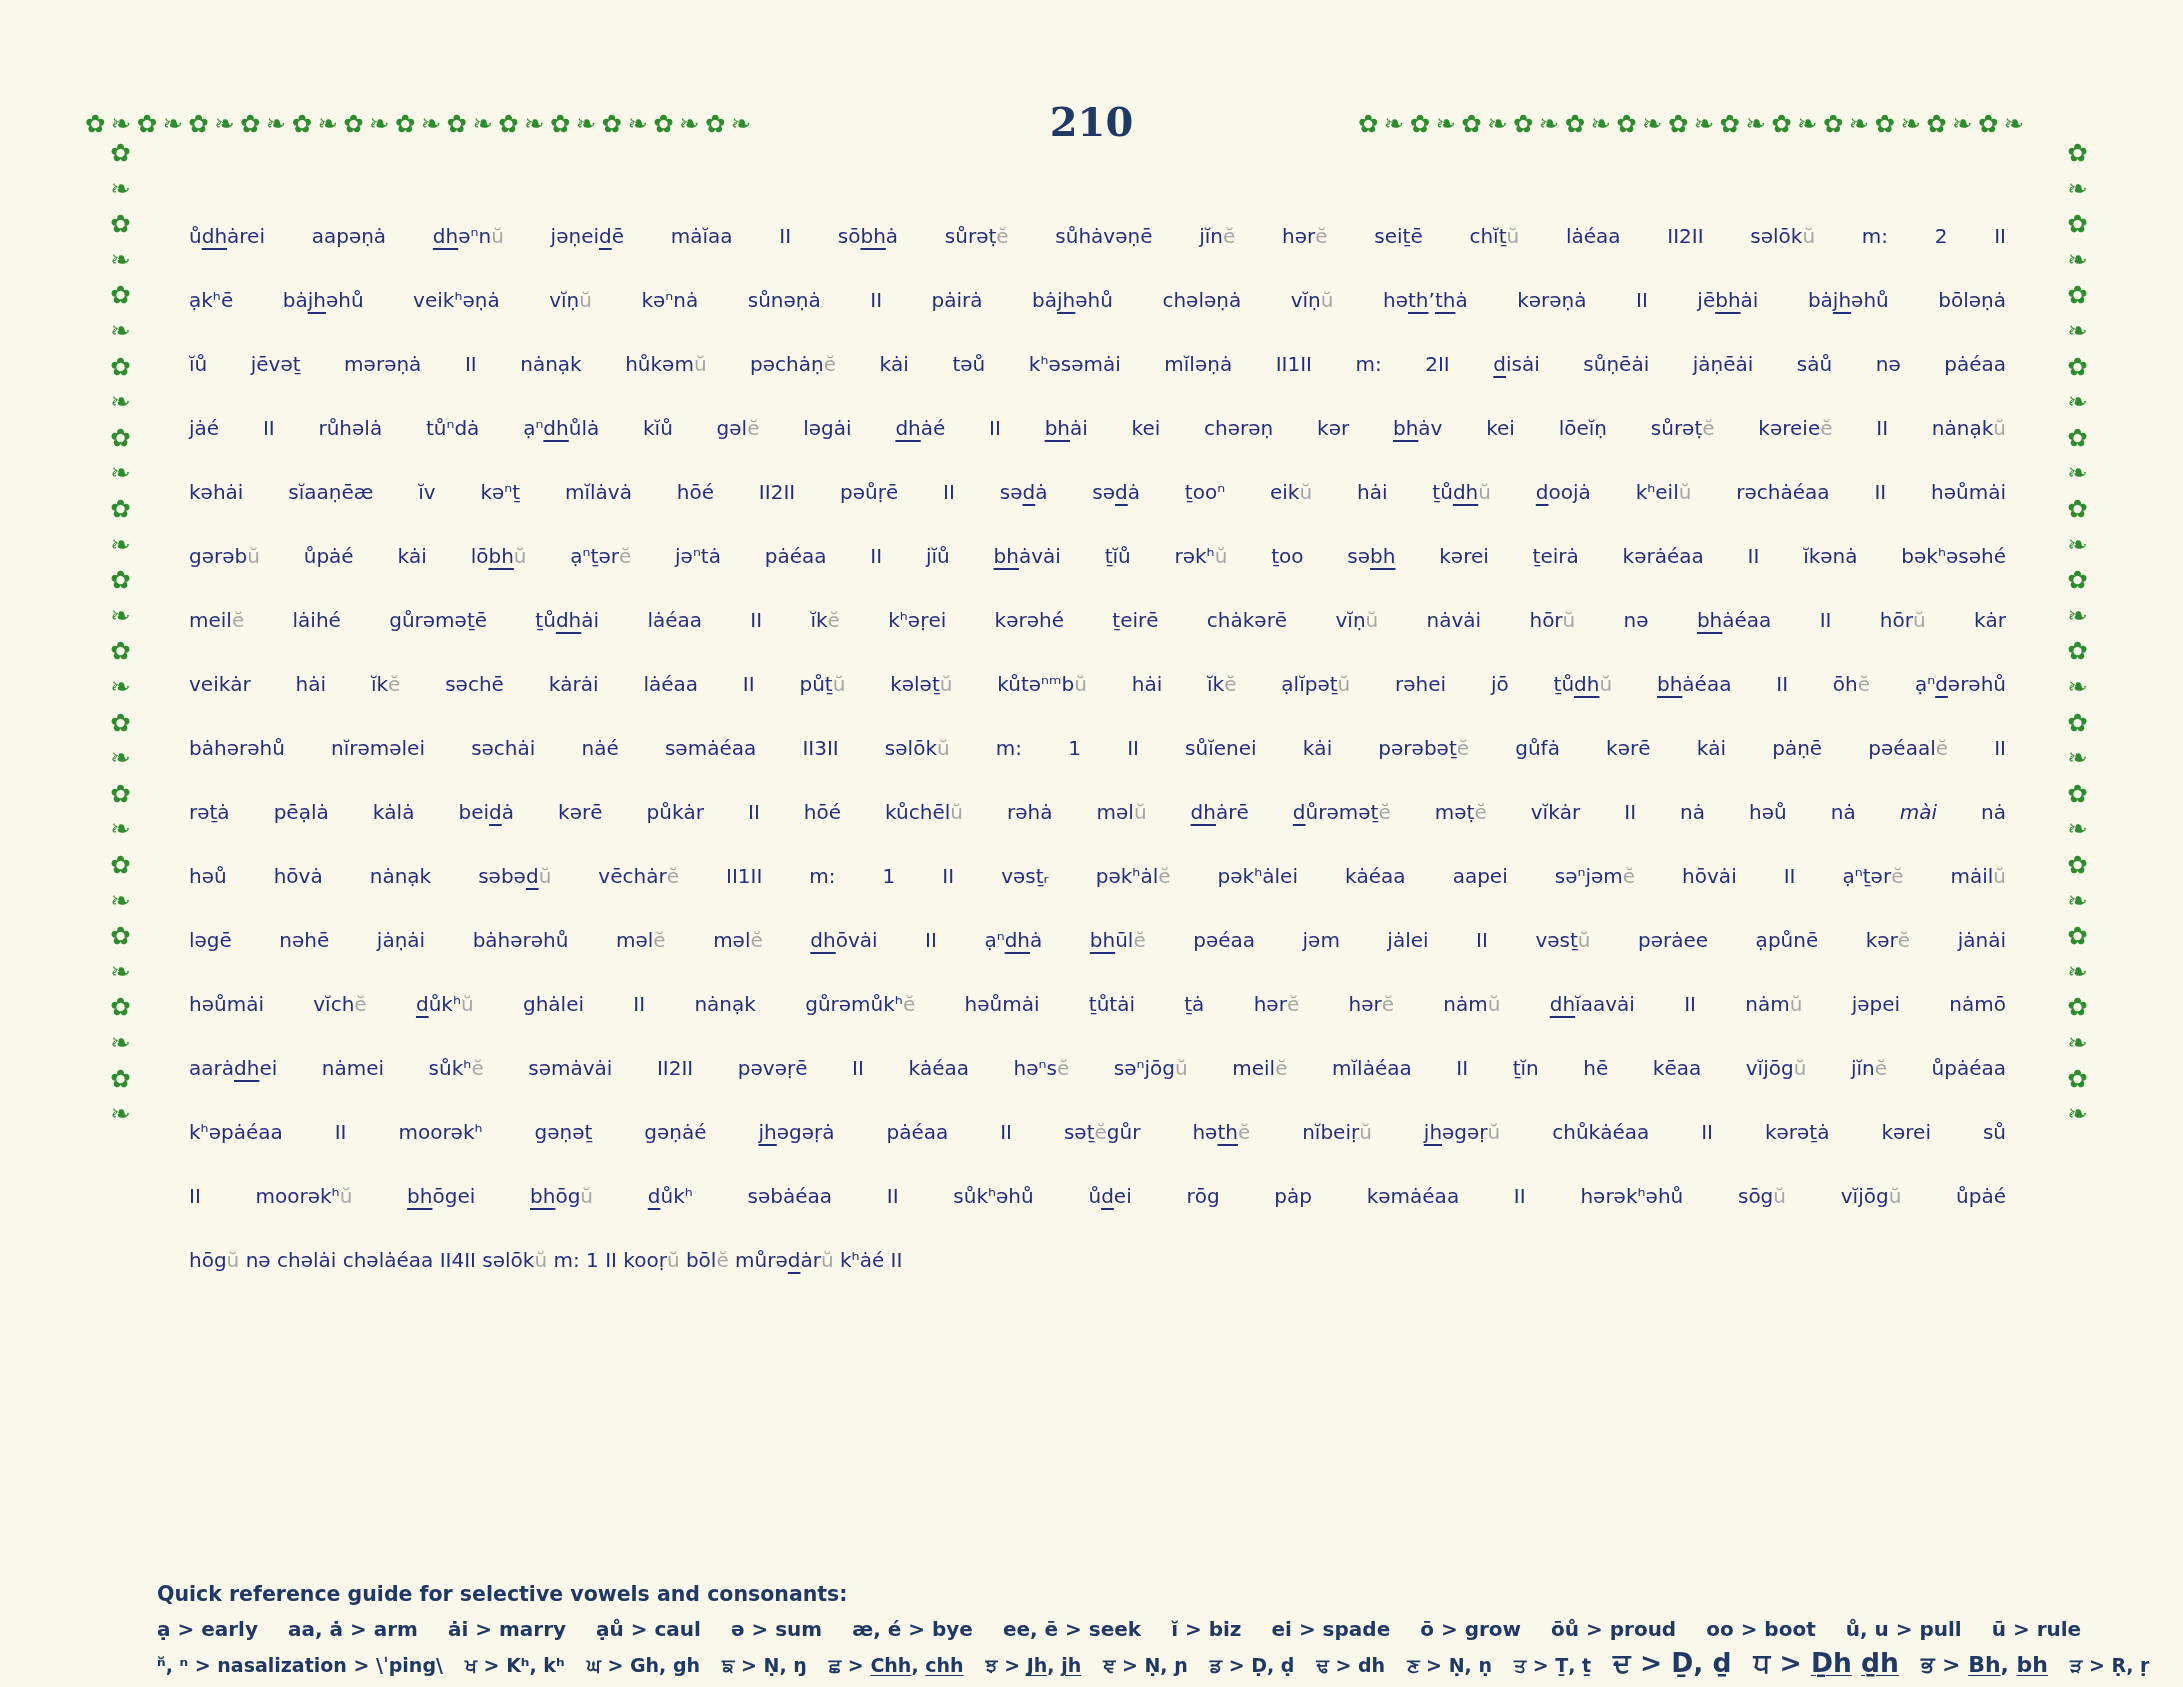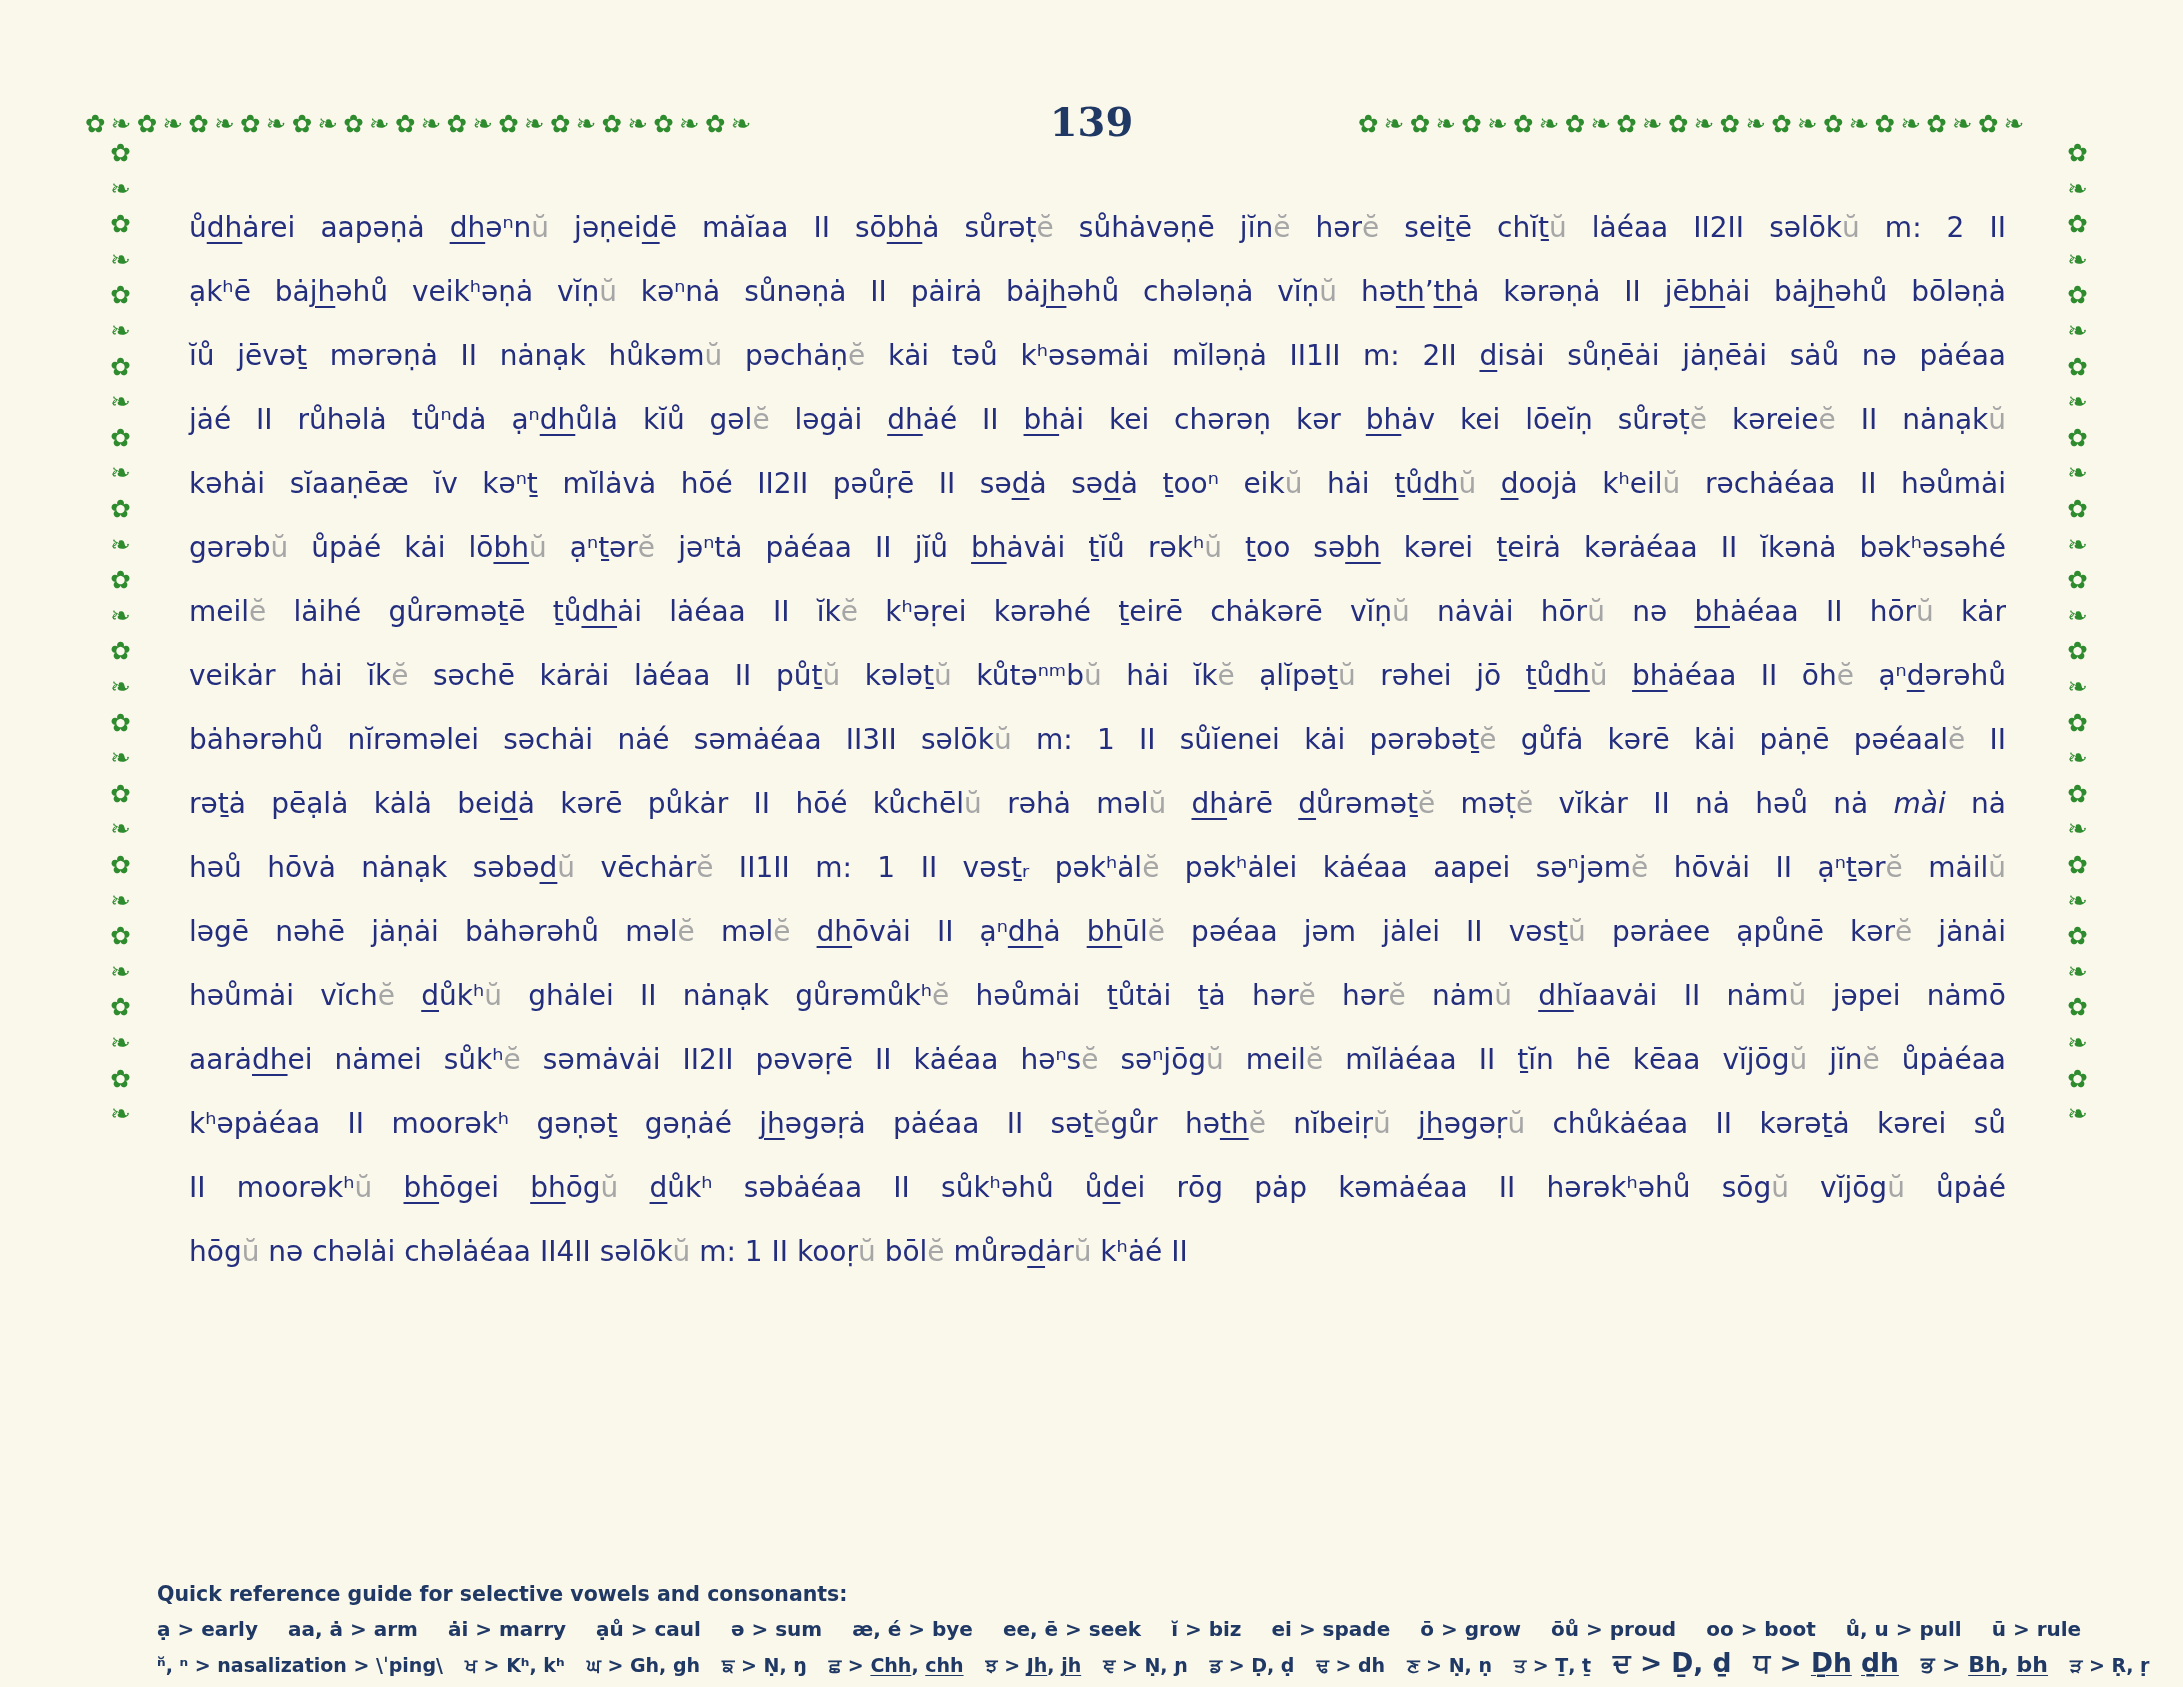--- a/index.html
+++ b/index.html
@@ -17,22 +17,22 @@
   #border-top-right{left:1358px;top:105px;width:738px;height:41px;}
   #border-left{left:98px;top:138px;width:41px;height:992px;}
   #border-right{left:2055px;top:138px;width:41px;height:992px;}
   
   .page-number{
     position:absolute;top:98px;left:0;width:2183px;text-align:center;
     font-family:"DejaVu Serif",serif;font-weight:bold;font-size:40px;color:#1F3864;
   }
   
   .scripture{
-    position:absolute;left:189px;top:196px;width:1817px;
-    color:#232E7E;font-size:28px;
+    position:absolute;left:189px;top:204px;width:1817px;
+    color:#232E7E;font-size:20px;
   }
   .line{
     height:64px;line-height:64px;
     text-align:justify;text-align-last:justify;
     white-space:normal;overflow:visible;
   }
   .line:last-child{text-align-last:left;}
   .line u{text-decoration:underline;text-decoration-thickness:2.3px;text-underline-offset:4.6px;}
   .gr{color:#A6A6A6;}
   .line em{font-style:italic;margin-top:24px;}
@@ -47,21 +47,21 @@
   #guide-row-2 .guide-item:nth-child(12),
   #guide-row-2 .guide-item:nth-child(13){font-size:26.5px;}
   #guide-row-2 .guide-item:nth-child(14){font-size:22px;}
 </style>
 </head>
 <body>
 
 <div class="page">
 
   <div class="border" id="border-top-left">✿❧✿❧✿❧✿❧✿❧✿❧✿❧✿❧✿❧✿❧✿❧✿❧✿❧</div>
-  <div class="page-number">139</div>
+  <div class="page-number">210</div>
   <div class="border" id="border-top-right">✿❧✿❧✿❧✿❧✿❧✿❧✿❧✿❧✿❧✿❧✿❧✿❧✿❧</div>
   <div class="border vertical" id="border-left">✿❧✿❧✿❧✿❧✿❧✿❧✿❧✿❧✿❧✿❧✿❧✿❧✿❧✿❧</div>
   <div class="border vertical" id="border-right">✿❧✿❧✿❧✿❧✿❧✿❧✿❧✿❧✿❧✿❧✿❧✿❧✿❧✿❧</div>
 
   <div class="scripture" id="scripture">
       <div class="line">ů<u>dh</u>ȧrei aapəṇȧ <u>dh</u>əⁿn<span class="gr">ŭ</span> jəṇei<u>d</u>ē mȧĭaa II sō<u>bh</u>ȧ sůrəṭ<span class="gr">ĕ</span> sůhȧvəṇē jĭn<span class="gr">ĕ</span> hər<span class="gr">ĕ</span> seiṯē chĭṯ<span class="gr">ŭ</span> lȧéaa II2II səlōk<span class="gr">ŭ</span> m: 2 II</div>
       <div class="line">ạkʰē bȧ<u>jh</u>əhů veikʰəṇȧ vĭṇ<span class="gr">ŭ</span> kəⁿnȧ sůnəṇȧ II pȧirȧ bȧ<u>jh</u>əhů chələṇȧ vĭṇ<span class="gr">ŭ</span> hə<u>th</u>’<u>th</u>ȧ kərəṇȧ II jē<u>bh</u>ȧi bȧ<u>jh</u>əhů bōləṇȧ</div>
       <div class="line">ĭů jēvəṯ mərəṇȧ II nȧnạk hůkəm<span class="gr">ŭ</span> pəchȧṇ<span class="gr">ĕ</span> kȧi təů kʰəsəmȧi mĭləṇȧ II1II m: 2II <u>d</u>isȧi sůṇēȧi jȧṇēȧi sȧů nə pȧéaa</div>
       <div class="line">jȧé II růhəlȧ tůⁿdȧ ạⁿ<u>dh</u>ůlȧ kĭů gəl<span class="gr">ĕ</span> ləgȧi <u>dh</u>ȧé II <u>bh</u>ȧi kei chərəṇ kər <u>bh</u>ȧv kei lōeĭṇ sůrəṭ<span class="gr">ĕ</span> kəreie<span class="gr">ĕ</span> II nȧnạk<span class="gr">ŭ</span></div>
       <div class="line">kəhȧi sĭaaṇēæ ĭv kəⁿṯ mĭlȧvȧ hōé II2II pəůṛē II sə<u>d</u>ȧ sə<u>d</u>ȧ ṯooⁿ eik<span class="gr">ŭ</span> hȧi ṯů<u>dh</u><span class="gr">ŭ</span> <u>d</u>oojȧ kʰeil<span class="gr">ŭ</span> rəchȧéaa II həůmȧi</div>

